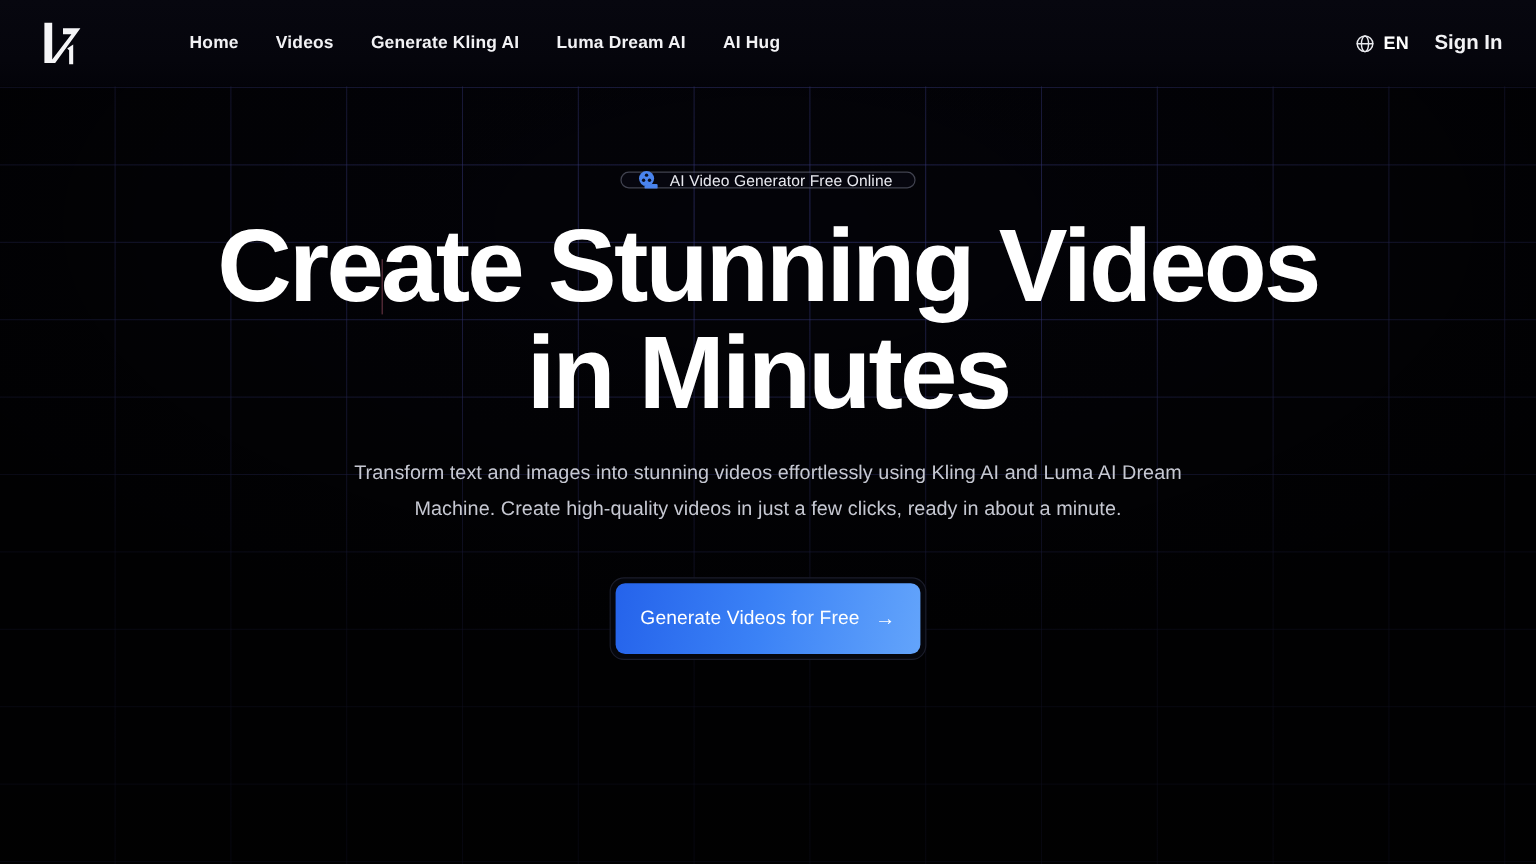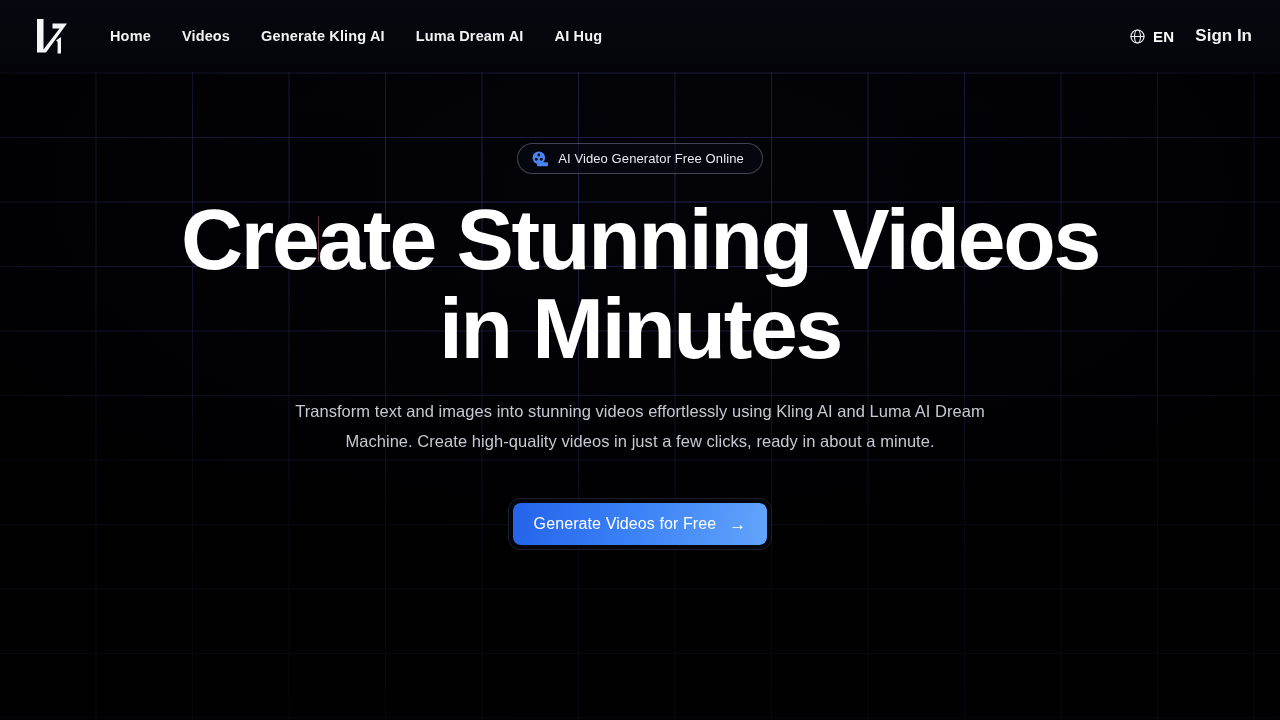--- a/index.html
+++ b/index.html
@@ -45,20 +45,21 @@
   
   #site-header {
     position: absolute;
     top: 0; left: 0; right: 0;
     height: 72px;
     z-index: 20;
     display: flex;
     align-items: center;
     background: linear-gradient(to bottom, #07070f 0%, #05050c 70%, #030309 100%);
     padding: 0 28px 0 30px;
+    gap: 48px;
   }
 
   .logo-wrap {
     width: 44px;
     height: 44px;
     display: flex;
     align-items: center;
     justify-content: center;
     flex: 0 0 auto;
   }
@@ -119,21 +120,21 @@
     display: flex;
     flex-direction: column;
     align-items: center;
     padding-top: 71px;
   }
 
   .badge-pill {
     display: inline-flex;
     align-items: center;
     gap: 9px;
-    height: 31px;
+    height: 14px;
     padding: 0 18px 0 13px;
     border: 1px solid rgba(150, 155, 175, 0.42);
     border-radius: 999px;
     background: rgba(10, 10, 20, 0.55);
     cursor: pointer;
   }
 
   .badge-label {
     font-size: 13px;
     font-weight: 400;
@@ -171,21 +172,21 @@
     border: 1.5px solid #1b1d2b;
     background: rgba(6, 7, 14, 0.85);
     display: inline-flex;
   }
 
   .cta-button {
     display: inline-flex;
     align-items: center;
     justify-content: center;
     gap: 13px;
-    height: 42px;
+    height: 59px;
     padding: 0 21px;
     border: none;
     border-radius: 8px;
     background: linear-gradient(100deg, #2563eb 0%, #3b82f6 48%, #63a4fb 100%);
     color: #ffffff;
     font-family: "Liberation Sans", sans-serif;
     font-size: 16px;
     font-weight: 400;
     letter-spacing: 0.1px;
     cursor: pointer;

